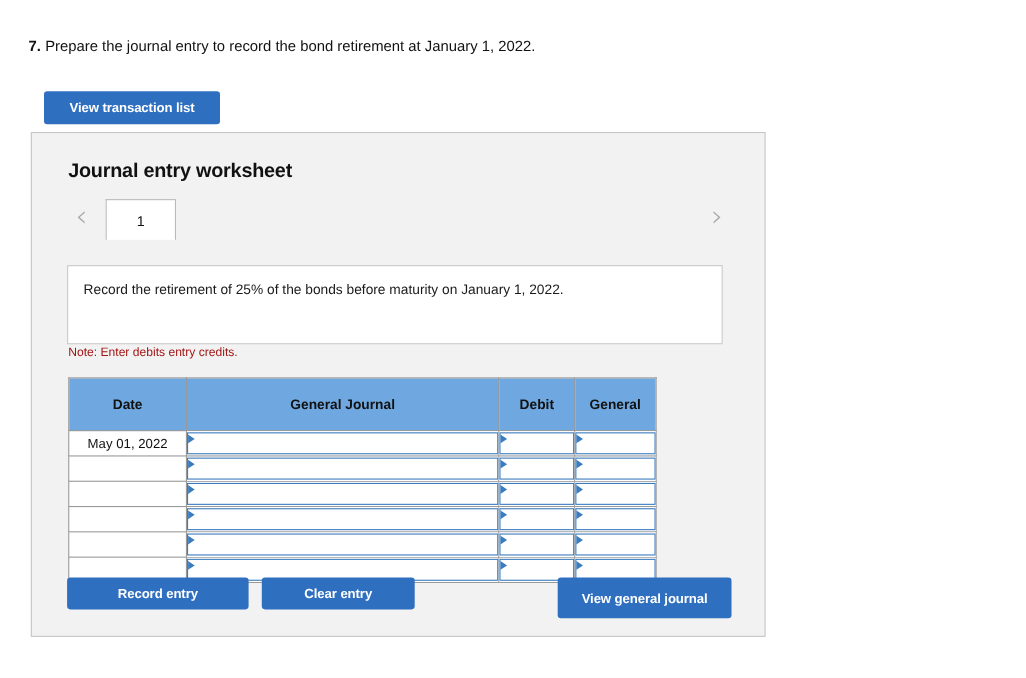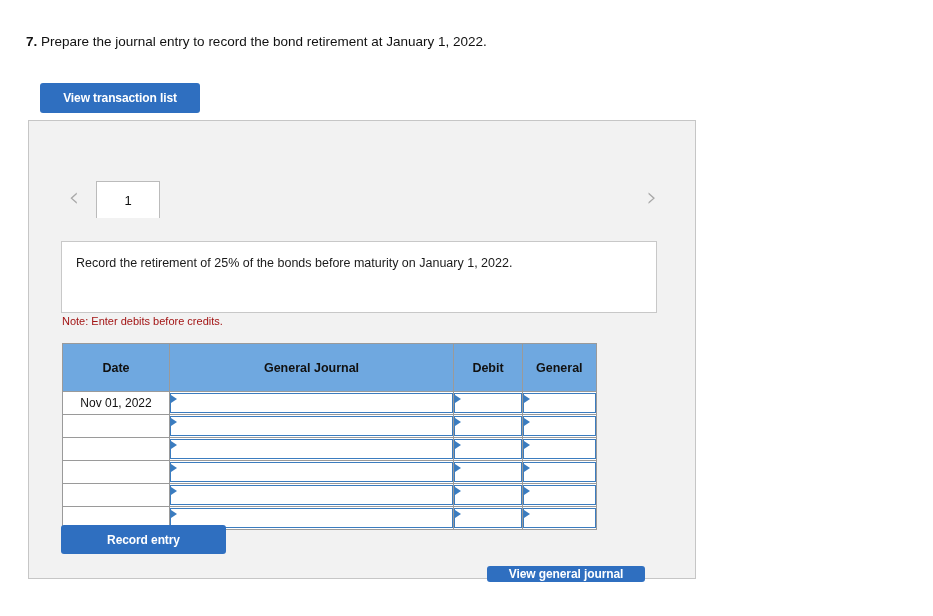--- a/index.html
+++ b/index.html
@@ -222,71 +222,71 @@
   }
   .btn-clear {
     position: absolute;
     left: 209px;
     top: 404px;
     width: 139px;
     height: 29px;
   }
   .btn-view-journal {
     position: absolute;
-    left: 458px;
+    left: 478px;
     top: 404px;
     width: 158px;
-    height: 16px;
-    margin-top: 41px;
+    height: 37px;
   }
 </style>
 </head>
 <body>
 
 <div class="question-line">
   <span class="q-num">7.</span>
   <span>Prepare the journal entry to record the bond retirement at January 1, 2022.</span>
 </div>
 
 <button class="btn btn-view-transaction">View transaction list</button>
 
 <div class="worksheet-panel">
 
+  <div class="worksheet-title">Journal entry worksheet</div>
 
   <div class="tab-strip">
     <div class="chev chev-prev">‹</div>
     <div class="tab-active">1</div>
     <div class="chev chev-next">›</div>
   </div>
 
   <div class="instruction-box">
     <span class="itext">Record the retirement of 25% of the bonds before maturity on January 1, 2022.</span>
   </div>
 
-  <div class="note">Note: Enter debits before credits.</div>
+  <div class="note">Note: Enter debits entry credits.</div>
 
   <table class="journal-table">
     <colgroup>
       <col class="col-date">
       <col class="col-gj">
       <col class="col-debit">
       <col class="col-credit">
     </colgroup>
     <thead>
       <tr>
         <th>Date</th>
         <th>General Journal</th>
         <th>Debit</th>
         <th>General</th>
       </tr>
     </thead>
     <tbody>
 
       <tr>
-        <td class="date-cell">Nov 01, 2022</td>
+        <td class="date-cell">May 01, 2022</td>
         <td class="input-cell">
           <div class="input-box">
             <span class="tri"></span>
           </div>
         </td>
         <td class="input-cell">
           <div class="input-box">
             <span class="tri"></span>
           </div>
         </td>
@@ -388,15 +388,16 @@
         <td class="input-cell">
           <div class="input-box">
             <span class="tri"></span>
           </div>
         </td>
       </tr>
     </tbody>
   </table>
 
   <button class="btn btn-record">Record entry</button>
+  <button class="btn btn-clear">Clear entry</button>
   <button class="btn btn-view-journal">View general journal</button>
 
 </div>
 
 </body></html>

